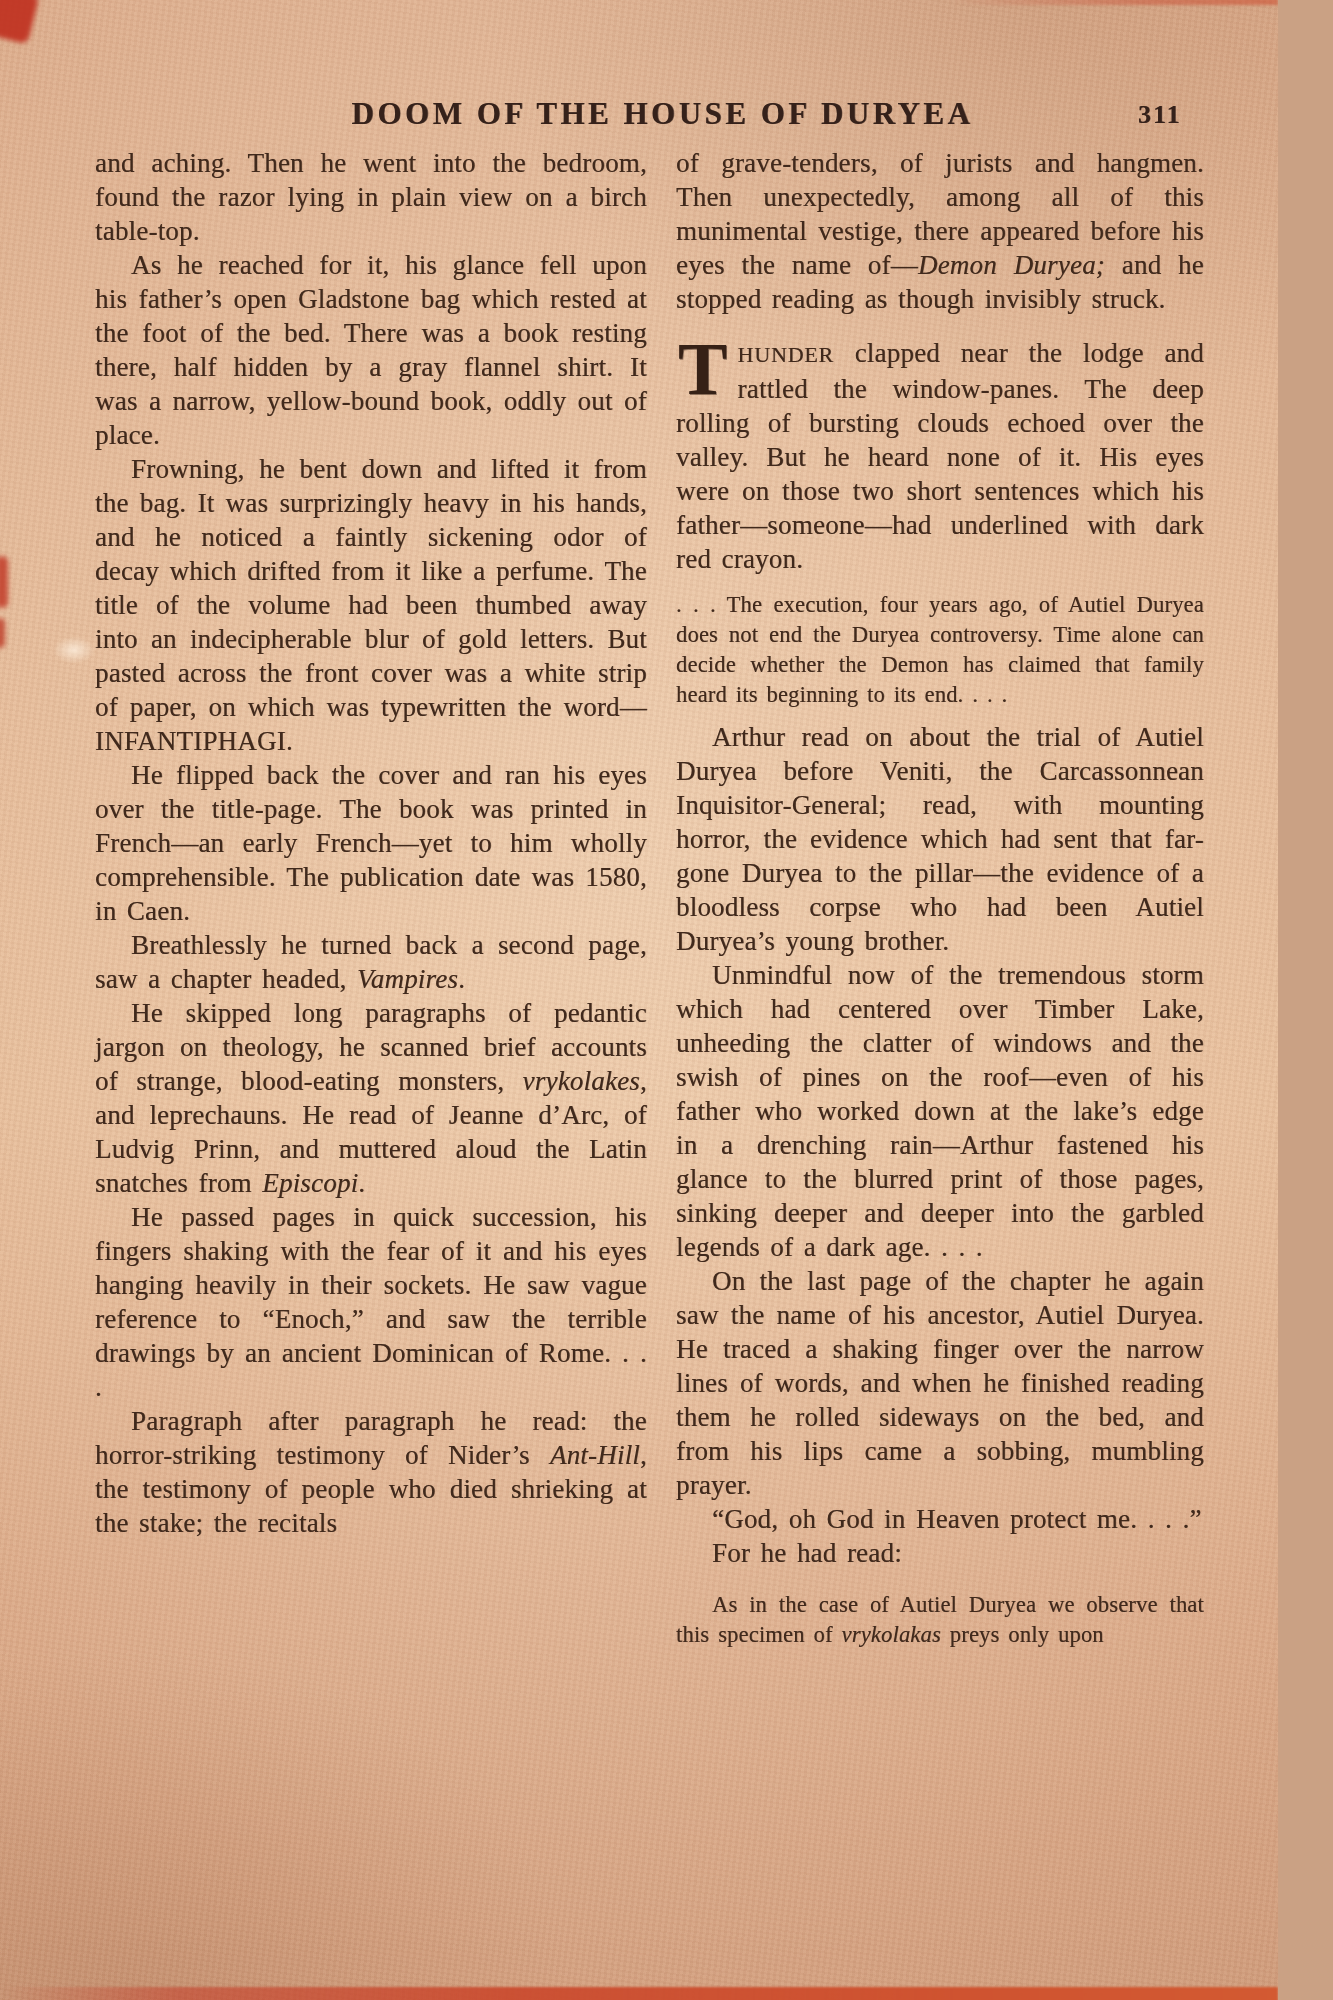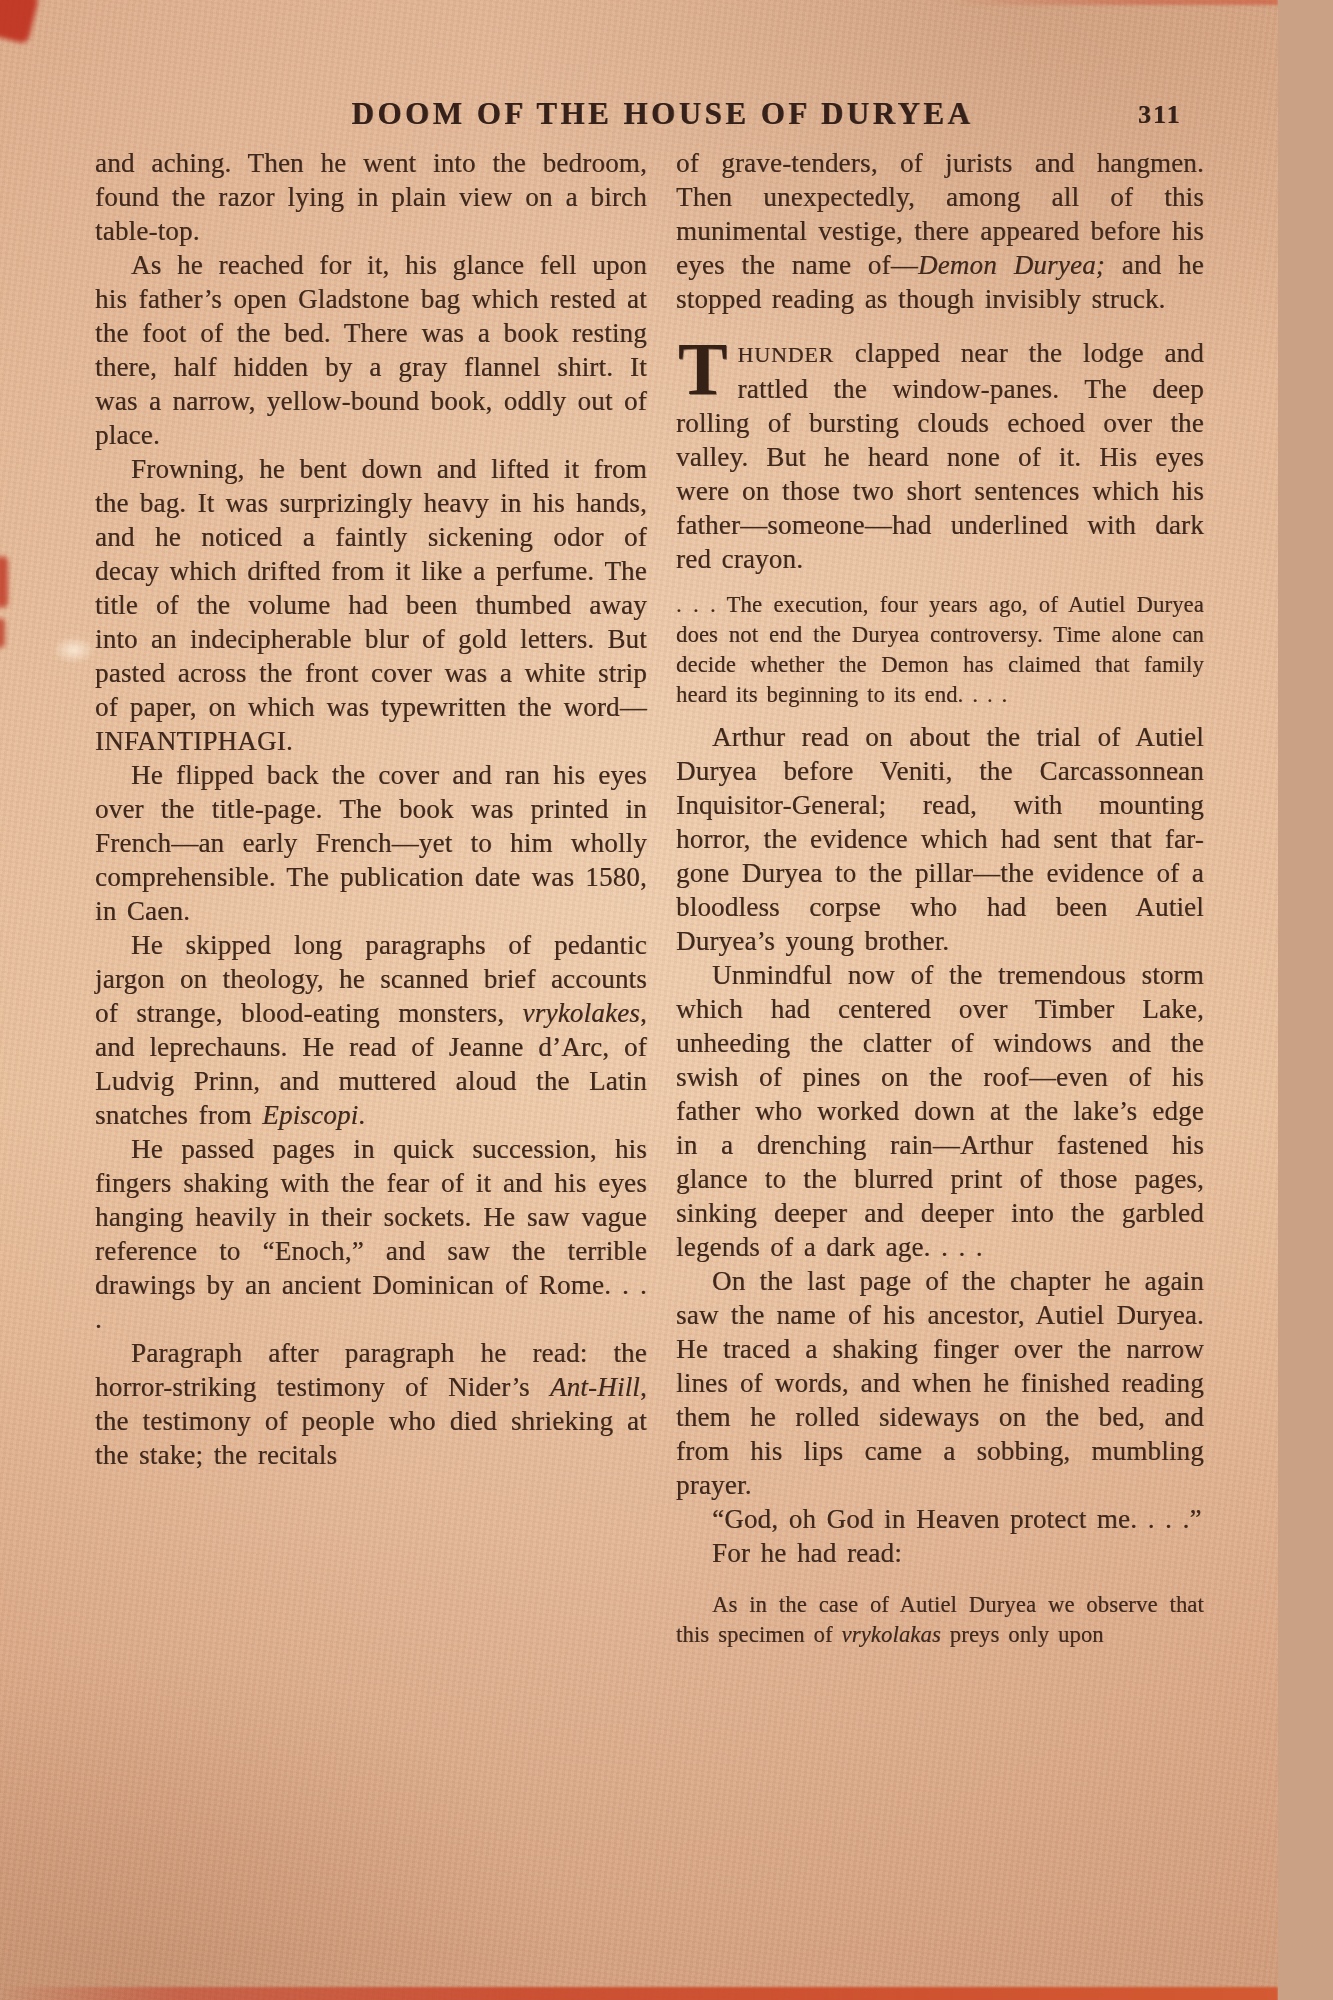--- a/index.html
+++ b/index.html
@@ -106,20 +106,21 @@
   <div class="paper-scuff"></div>
 
   <div class="running-title">DOOM OF THE HOUSE OF DURYEA</div>
   <div class="folio">311</div>
 
   <div class="column column-left">
       <p class="para"><span>and aching. Then he went into the bedroom, found the razor lying in plain view on a birch table-top.</span></p>
       <p class="para indent"><span>As he reached for it, his glance fell upon his father’s open Gladstone bag which rested at the foot of the bed. There was a book resting there, half hidden by a gray flannel shirt. It was a narrow, yellow-bound book, oddly out of place.</span></p>
       <p class="para indent"><span>Frowning, he bent down and lifted it from the bag. It was surprizingly heavy in his hands, and he noticed a faintly sickening odor of decay which drifted from it like a perfume. The title of the volume had been thumbed away into an indecipherable blur of gold letters. But pasted across the front cover was a white strip of paper, on which was typewritten the word—INFANTIPHAGI.</span></p>
       <p class="para indent"><span>He flipped back the cover and ran his eyes over the title-page. The book was printed in French—an early French—yet to him wholly comprehensible. The publication date was 1580, in Caen.</span></p>
+      <p class="para indent"><span>Breathlessly he turned back a second page, saw a chapter headed, </span><span class="italic">Vampires</span><span>.</span></p>
       <p class="para indent"><span>He skipped long paragraphs of pedantic jargon on theology, he scanned brief accounts of strange, blood-eating monsters, </span><span class="italic">vrykolakes</span><span>, and leprechauns. He read of Jeanne d’Arc, of Ludvig Prinn, and muttered aloud the Latin snatches from </span><span class="italic">Episcopi</span><span>.</span></p>
       <p class="para indent"><span>He passed pages in quick succession, his fingers shaking with the fear of it and his eyes hanging heavily in their sockets. He saw vague reference to “Enoch,” and saw the terrible drawings by an ancient Dominican of Rome. . . .</span></p>
       <p class="para indent"><span>Paragraph after paragraph he read: the horror-striking testimony of Nider’s </span><span class="italic">Ant-Hill</span><span>, the testimony of people who died shrieking at the stake; the recitals</span></p>
     </div>
   <div class="column column-right">
       <p class="para"><span>of grave-tenders, of jurists and hangmen. Then unexpectedly, among all of this munimental vestige, there appeared before his eyes the name of—</span><span class="italic">Demon Duryea;</span><span> and he stopped reading as though invisibly struck.</span></p>
       <p class="para space-before"><span class="dropcap">T</span><span class="lead-caps">HUNDER</span><span> clapped near the lodge and rattled the window-panes. The deep rolling of bursting clouds echoed over the valley. But he heard none of it. His eyes were on those two short sentences which his father—someone—had underlined with dark red crayon.</span></p>
       <p class="para small"><span>. . . The execution, four years ago, of Autiel Duryea does not end the Duryea controversy. Time alone can decide whether the Demon has claimed that family heard its beginning to its end. . . .</span></p>
       <p class="para indent"><span>Arthur read on about the trial of Autiel Duryea before Veniti, the Carcassonnean Inquisitor-General; read, with mounting horror, the evidence which had sent that far-gone Duryea to the pillar—the evidence of a bloodless corpse who had been Autiel Duryea’s young brother.</span></p>
       <p class="para indent"><span>Unmindful now of the tremendous storm which had centered over Timber Lake, unheeding the clatter of windows and the swish of pines on the roof—even of his father who worked down at the lake’s edge in a drenching rain—Arthur fastened his glance to the blurred print of those pages, sinking deeper and deeper into the garbled legends of a dark age. . . .</span></p>

